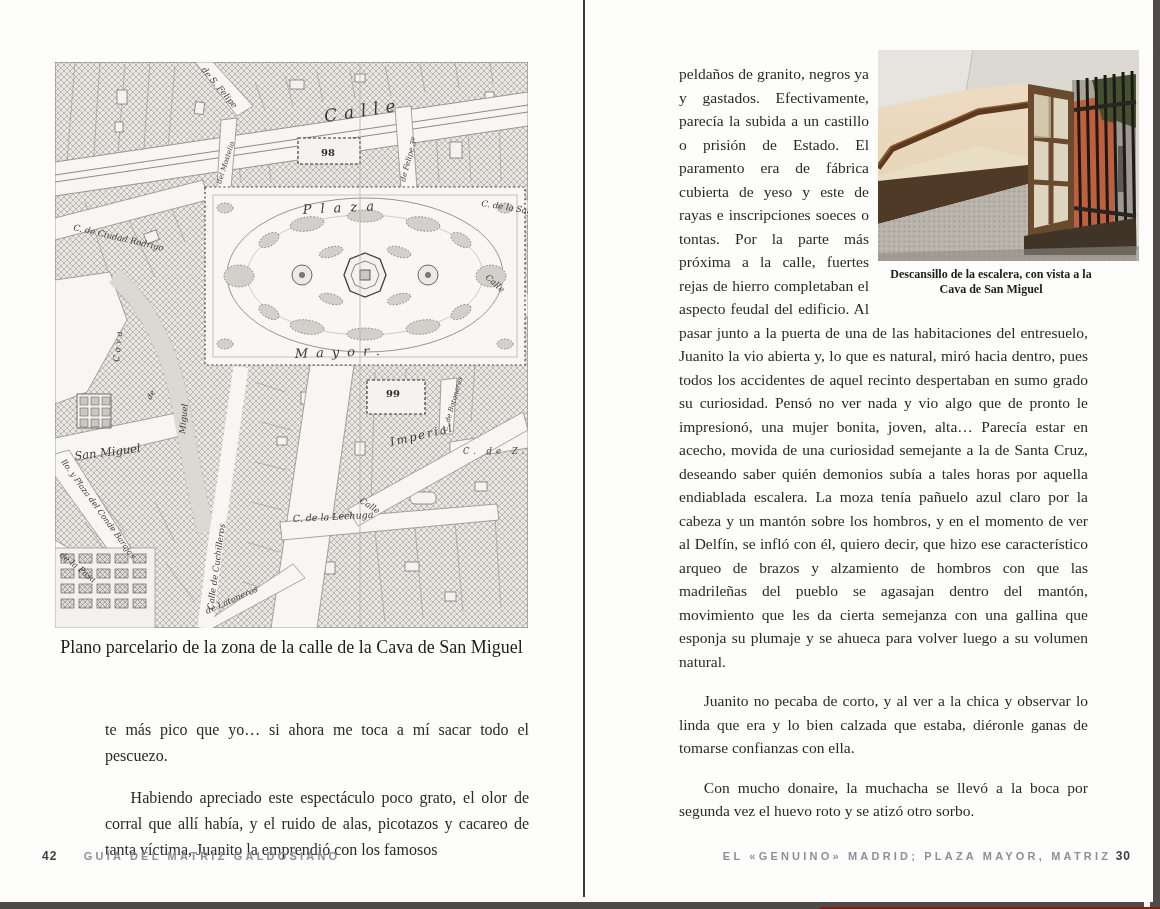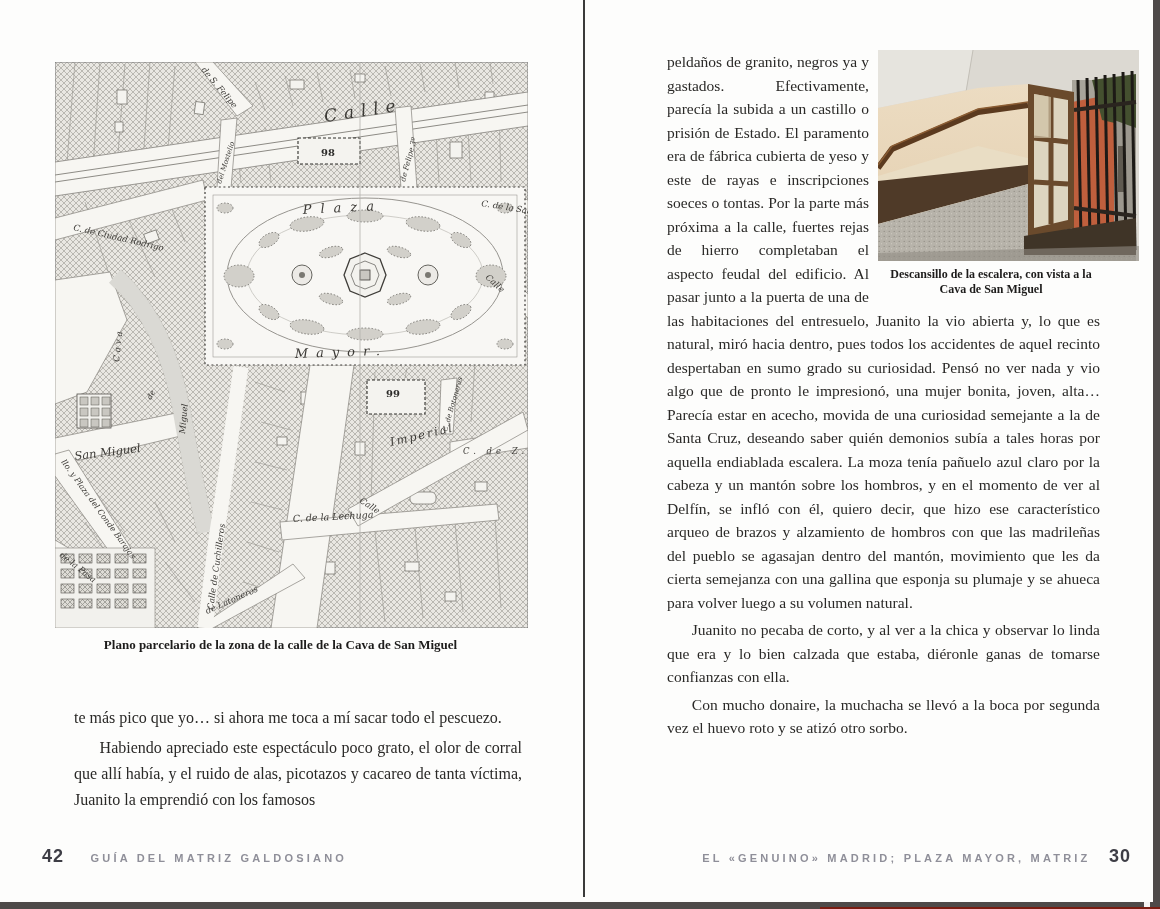--- a/index.html
+++ b/index.html
@@ -6,43 +6,43 @@
   body{width:1160px;height:909px;background:#ffffff;font-family:"Liberation Serif",serif;}
   .spread{position:relative;width:1160px;height:909px;background:#fdfdfc;overflow:hidden;}
   .center-divider{position:absolute;left:583px;top:0;width:2px;height:897px;background:#3a3a3a;}
   .edge-right{position:absolute;right:0;top:0;width:7px;height:909px;background:#4e4a49;}
   .edge-bottom{position:absolute;left:0;bottom:0;width:1160px;height:7px;background:#4e4a49;}
   .accent-line{position:absolute;left:820px;bottom:0;width:340px;height:2px;background:#7a1d12;}
   .edge-notch{position:absolute;left:1144px;bottom:2px;width:6px;height:5px;background:#f5f5f4;}
 
   
   .map-figure{position:absolute;left:55px;top:62px;width:473px;height:566px;}
-  .map-caption{position:absolute;left:44px;top:637px;width:473px;text-align:center;
-    font-family:"Liberation Serif",serif;font-weight:bold;font-size:13px;color:#1d1c1b;}
-  .lp-body{position:absolute;left:70px;top:701px;width:456px;font-size:16px;line-height:26px;
+  .map-caption{position:absolute;left:55px;top:637px;width:473px;text-align:center;
+    font-family:"Liberation Serif",serif;font-weight:normal;font-size:18px;color:#1d1c1b;}
+  .lp-body{position:absolute;left:89px;top:701px;width:456px;font-size:16px;line-height:26px;
     text-align:justify;color:#2a2927;}
-  .lp-body p,.rp-body p{margin:4px;}
+  .lp-body p,.rp-body p{margin:16px;}
   .indent{text-indent:1.6em;}
 
   
   .rp-body{position:absolute;left:663px;top:46px;width:441px;font-size:15.5px;line-height:23.5px;
     text-align:justify;color:#2a2927;}
   .photo-float{float:right;width:226px;margin:4px 0 10px 9px;}
   .photo-image{display:block;width:261px;height:211px;}
   .photo-caption{margin-top:6px;text-align:center;font-family:"Liberation Serif",serif;
     font-weight:bold;font-size:12px;line-height:15px;color:#1d1c1b;}
 
   
   .page-footer{position:absolute;top:846px;font-family:"Liberation Sans",sans-serif;}
   .footer-left{left:42px;}
   .footer-right{right:29px;text-align:right;}
-  .page-number{display:inline-block;font-weight:bold;font-size:18px;color:#3d3d45;letter-spacing:1px;vertical-align:baseline;}
+  .page-number{display:inline-block;font-weight:bold;font-size:12px;color:#3d3d45;letter-spacing:1px;vertical-align:baseline;}
   .running-title{display:inline-block;font-weight:bold;font-size:11px;color:#8f8f99;letter-spacing:3.2px;vertical-align:baseline;}
   .footer-left .running-title{margin-left:22px;}
-  .footer-right .running-title{margin-right:14px;}
+  .footer-right .running-title{}
 
   
   .mlbl{font-family:"DejaVu Serif",serif;font-style:italic;fill:#3c3a36;}
   .mnum{font-family:"DejaVu Serif",serif;font-weight:bold;fill:#2b2a28;font-style:normal;}
 </style>
 </head>
 <body>
 
 <div class="spread">
 

